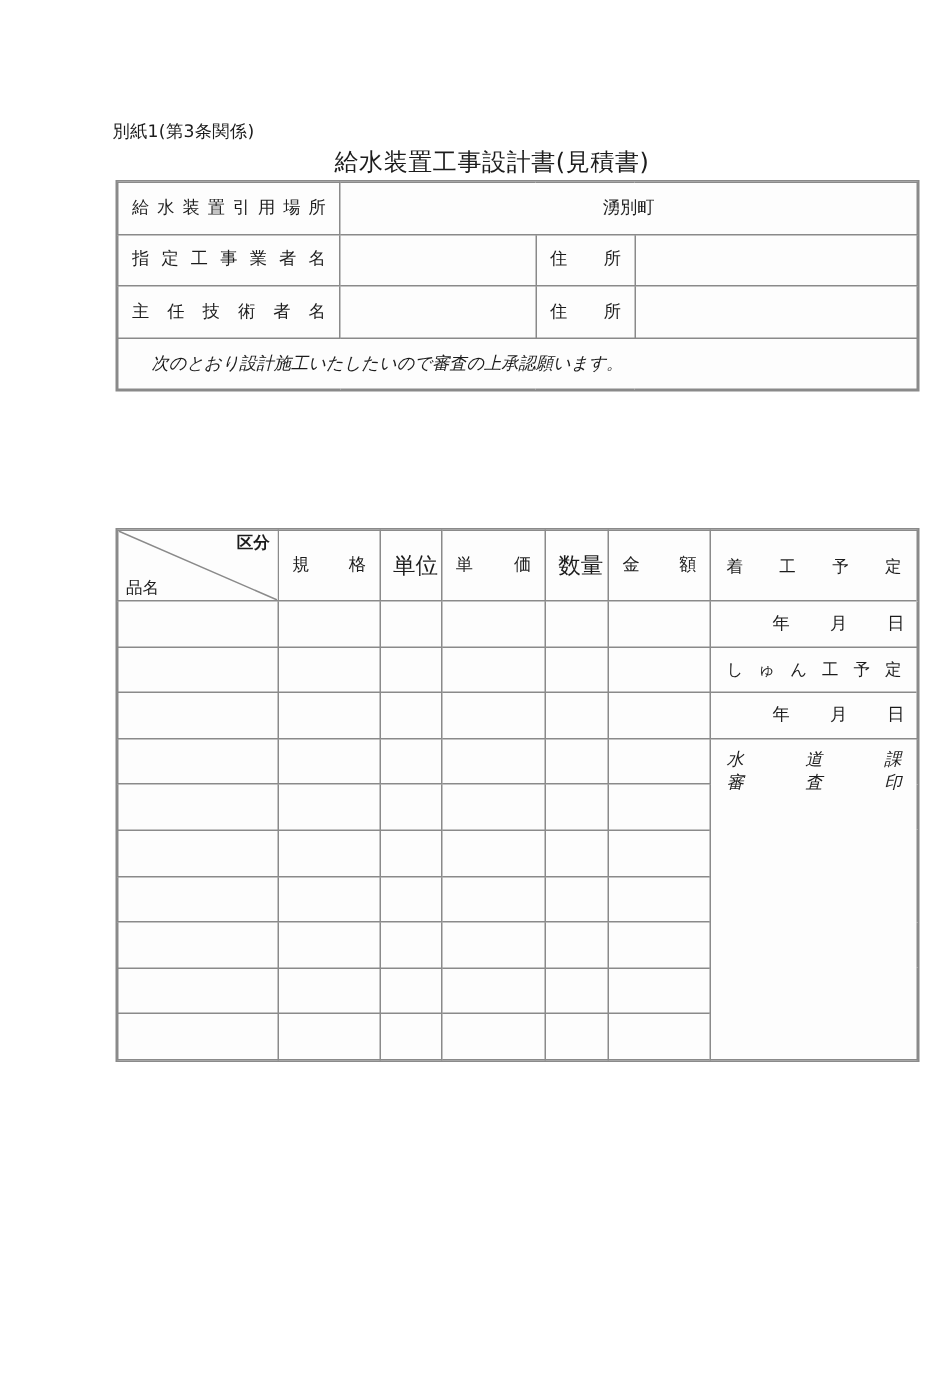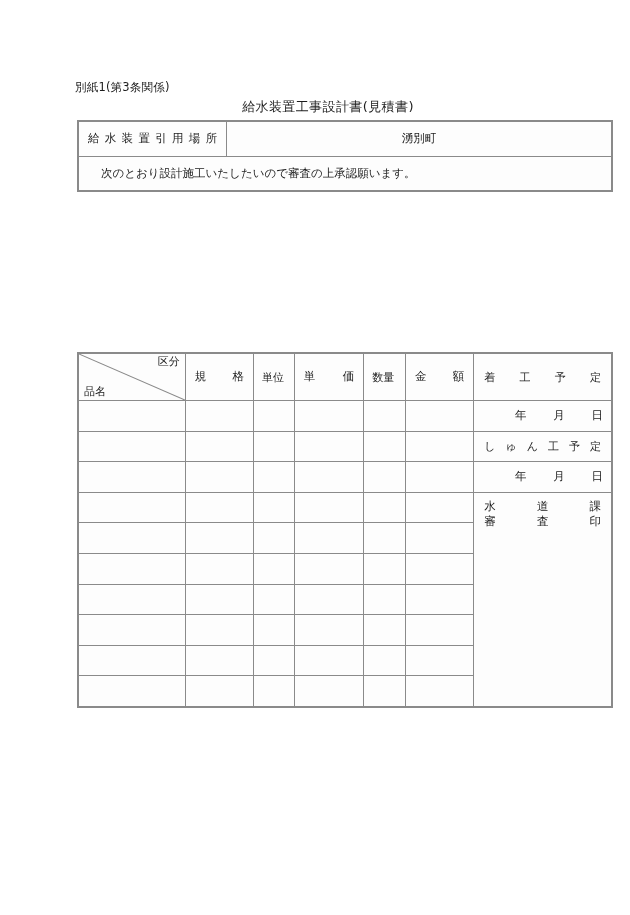--- a/index.html
+++ b/index.html
@@ -30,21 +30,21 @@
     font-size: 11.5px;
     letter-spacing: 0.2px;
     white-space: nowrap;
   }
   .doc-title {
     position: absolute;
     left: 0;
     top: 98px;
     width: 626px;
     text-align: center;
-    font-size: 13px;
+    font-size: 16px;
     letter-spacing: 0.4px;
     padding-left: 22px;
     box-sizing: border-box;
   }
 
   
   .frame {
     position: absolute;
     left: 73px;
     width: 536px;
@@ -80,36 +80,37 @@
   .lbl-left {
     display: block;
     padding: 0 9px;
     font-size: 11.5px;
     text-align: center;
     white-space: nowrap;
   }
   .lbl-center {
     display: block;
     padding: 0 8px;
-    font-size: 11px;
+    font-size: 15px;
     text-align: left;
     white-space: nowrap;
   }
 
   
   #info-table { top: 120px; }
   #info-table td { height: 33.5px; }
 
   .col-label   { width: 134px; }
   .col-value   { width: 118px; }
   .col-addrlbl { width: 60px;  }
   .col-addrval { width: 170px; }
 
   .statement-row td {
     height: 32px;
+    font-style: italic;
   }
   .statement {
     display: block;
     padding: 0 10px 0 22px;
     font-size: 11.5px;
     text-align: left;
     white-space: nowrap;
   }
 
   
@@ -136,20 +137,21 @@
     width: 100%;
     height: 100%;
     display: block;
   }
   .diag-kubun {
     position: absolute;
     right: 5px;
     top: 2px;
     font-size: 11px;
     line-height: 1.1;
+    font-weight: bold;
   }
   .diag-hinmei {
     position: absolute;
     left: 5px;
     bottom: 2px;
     font-size: 11px;
     line-height: 1.1;
   }
   .hdr-tall {
     height: 46px !important;
@@ -187,20 +189,21 @@
     display: block;
     padding: 0 10px;
   }
   .stamp-line {
     display: block;
     text-align: justify;
     text-align-last: justify;
     font-size: 11.5px;
     line-height: 1.35;
     white-space: nowrap;
+    font-style: italic;
   }
 </style>
 </head>
 <body>
 
 <div class="page">
 
   <div class="doc-ref">別紙1(第3条関係)</div>
 
   <div class="doc-title">給水装置工事設計書(見積書)</div>
@@ -218,22 +221,50 @@
           <td>
             <span class="lbl">給水装置引用場所</span>
           </td>
           <td colspan="3">
             <span class="lbl-left">湧別町</span>
           </td>
         </tr>
 
 
 
-
-
+        <tr>
+          <td>
+            <span class="lbl">指定工事業者名</span>
+          </td>
+          <td>
+            <span class="lbl-left"></span>
+          </td>
+          <td>
+            <span class="lbl">住　所</span>
+          </td>
+          <td>
+            <span class="lbl-left"></span>
+          </td>
+        </tr>
+
+
+        <tr>
+          <td>
+            <span class="lbl">主任技術者名</span>
+          </td>
+          <td>
+            <span class="lbl-left"></span>
+          </td>
+          <td>
+            <span class="lbl">住　所</span>
+          </td>
+          <td>
+            <span class="lbl-left"></span>
+          </td>
+        </tr>
 
         <tr class="statement-row">
           <td colspan="4">
             <span class="statement">次のとおり設計施工いたしたいので審査の上承認願います。</span>
           </td>
         </tr>
       </tbody>
     </table>
   </div>
 

